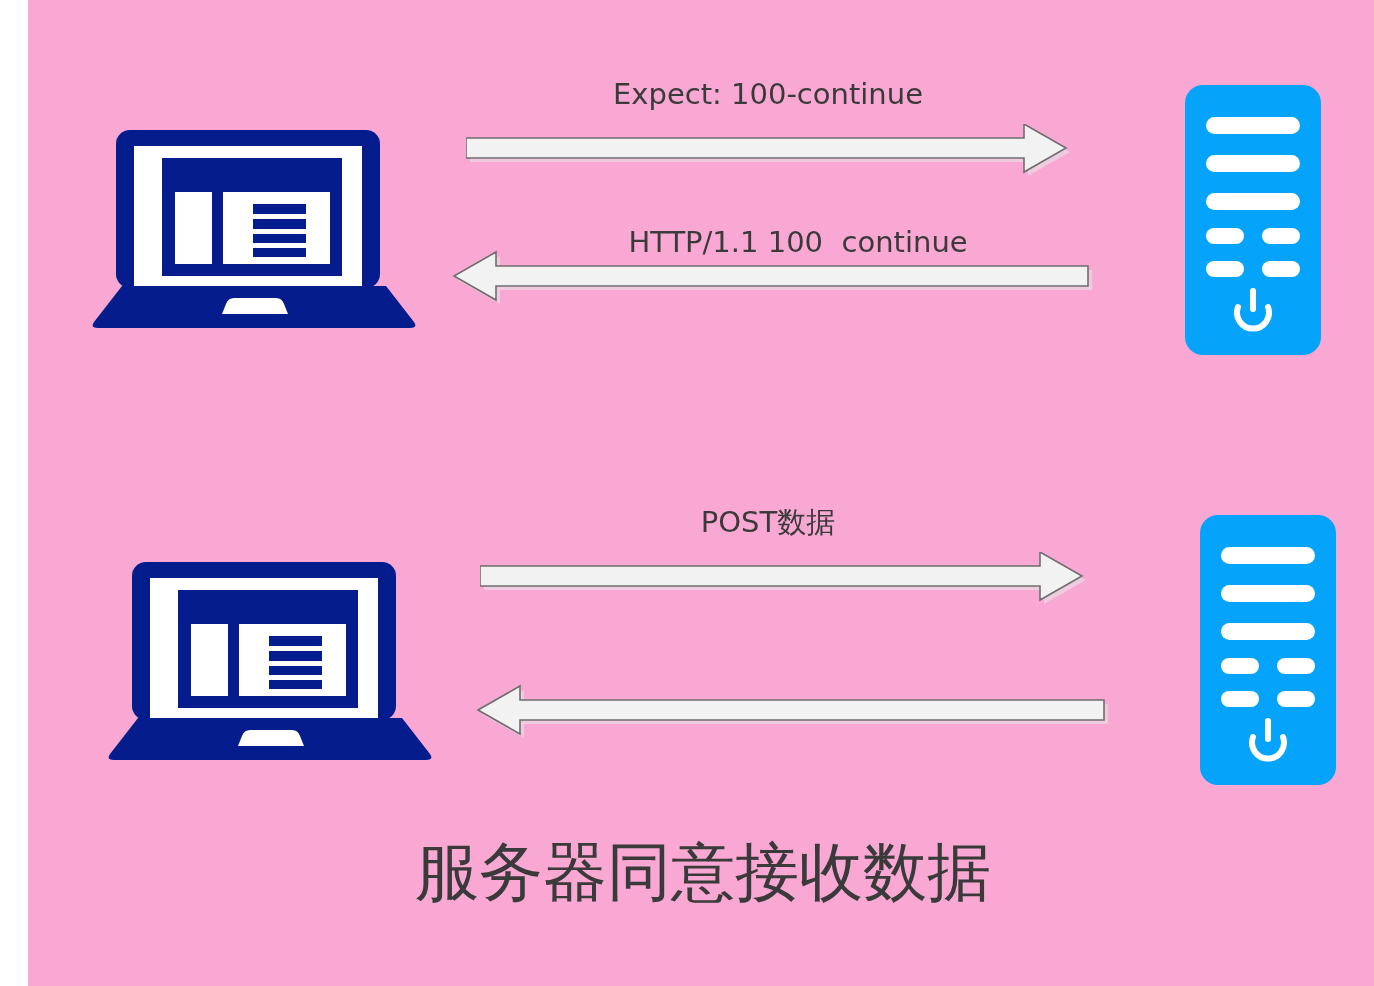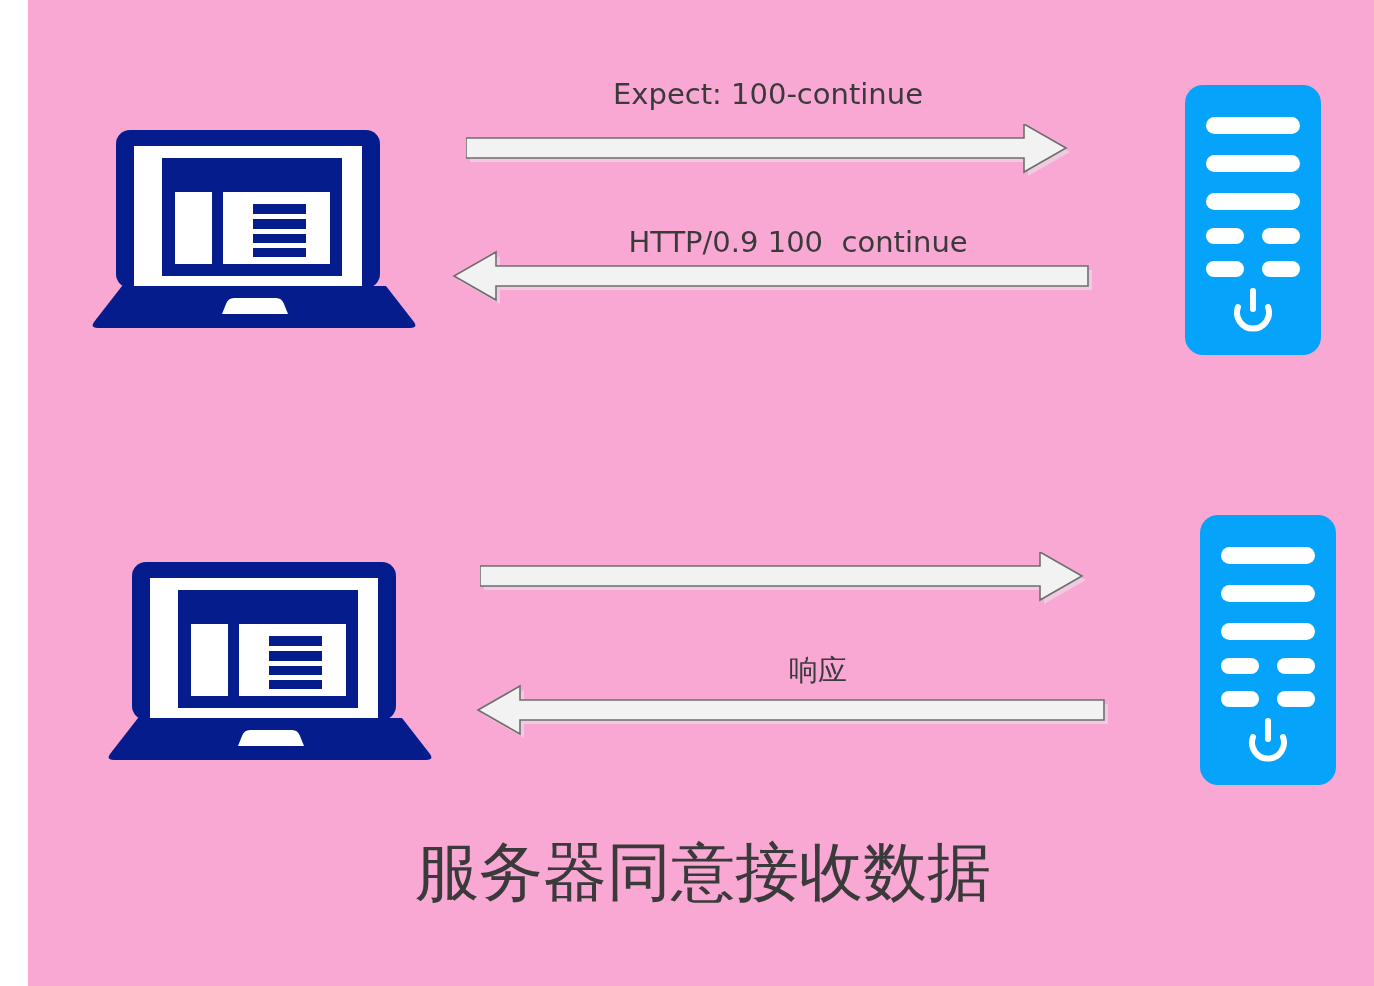--- a/index.html
+++ b/index.html
@@ -101,21 +101,21 @@
 
   <div class="arrow" style="left:438px; top:124px; width:610px; height:60px;">
     <svg width="610" height="60" viewBox="0 0 610 60">
       <g transform="translate(4,4)">
         <path d="M 0 14 L 558 14 L 558 0 L 600 24 L 558 48 L 558 34 L 0 34 Z" fill="#e8e8e8" opacity="0.55"></path>
       </g>
       <path d="M 0 14 L 558 14 L 558 0 L 600 24 L 558 48 L 558 34 L 0 34 Z" fill="#f2f2f2" stroke="#6e6e6e" stroke-width="1.6" stroke-linejoin="miter"></path>
     </svg>
   </div>
 
-  <div class="msg-label" style="left:440px; top:228px; width:660px;">HTTP/0.9 100  continue</div>
+  <div class="msg-label" style="left:440px; top:228px; width:660px;">HTTP/1.1 100  continue</div>
 
   <div class="arrow" style="left:424px; top:250px; width:646px; height:62px;">
     <svg width="646" height="62" viewBox="0 0 646 62">
       <g transform="translate(4,4)">
         <path d="M 636 16 L 44 16 L 44 2 L 2 26 L 44 50 L 44 36 L 636 36 Z" fill="#e8e8e8" opacity="0.55"></path>
       </g>
       <path d="M 636 16 L 44 16 L 44 2 L 2 26 L 44 50 L 44 36 L 636 36 Z" fill="#f2f2f2" stroke="#6e6e6e" stroke-width="1.6" stroke-linejoin="miter"></path>
     </svg>
   </div>
 
@@ -145,31 +145,31 @@
       <rect x="77" y="143" width="38" height="16" rx="8" ry="8" fill="#ffffff"></rect>
       <rect x="21" y="176" width="38" height="16" rx="8" ry="8" fill="#ffffff"></rect>
       <rect x="77" y="176" width="38" height="16" rx="8" ry="8" fill="#ffffff"></rect>
       <g transform="translate(68,226)">
         <path d="M -15 -4 A 16 16 0 1 0 15 -4" fill="none" stroke="#ffffff" stroke-width="6" stroke-linecap="round"></path>
         <line x1="0" y1="-20" x2="0" y2="-2" stroke="#ffffff" stroke-width="6" stroke-linecap="round"></line>
       </g>
     </svg>
   </div>
 
+  <div class="msg-label" style="left:540px; top:508px; width:400px;">POST数据</div>
 
   <div class="arrow" style="left:452px; top:552px; width:614px; height:60px;">
     <svg width="614" height="60" viewBox="0 0 614 60">
       <g transform="translate(4,4)">
         <path d="M 0 14 L 560 14 L 560 0 L 602 24 L 560 48 L 560 34 L 0 34 Z" fill="#e8e8e8" opacity="0.55"></path>
       </g>
       <path d="M 0 14 L 560 14 L 560 0 L 602 24 L 560 48 L 560 34 L 0 34 Z" fill="#f2f2f2" stroke="#6e6e6e" stroke-width="1.6" stroke-linejoin="miter"></path>
     </svg>
   </div>
 
-  <div class="msg-label" style="left:620px; top:656px; width:340px;">响应</div>
 
   <div class="arrow" style="left:448px; top:684px; width:638px; height:62px;">
     <svg width="638" height="62" viewBox="0 0 638 62">
       <g transform="translate(4,4)">
         <path d="M 628 16 L 44 16 L 44 2 L 2 26 L 44 50 L 44 36 L 628 36 Z" fill="#e8e8e8" opacity="0.55"></path>
       </g>
       <path d="M 628 16 L 44 16 L 44 2 L 2 26 L 44 50 L 44 36 L 628 36 Z" fill="#f2f2f2" stroke="#6e6e6e" stroke-width="1.6" stroke-linejoin="miter"></path>
     </svg>
   </div>
 

